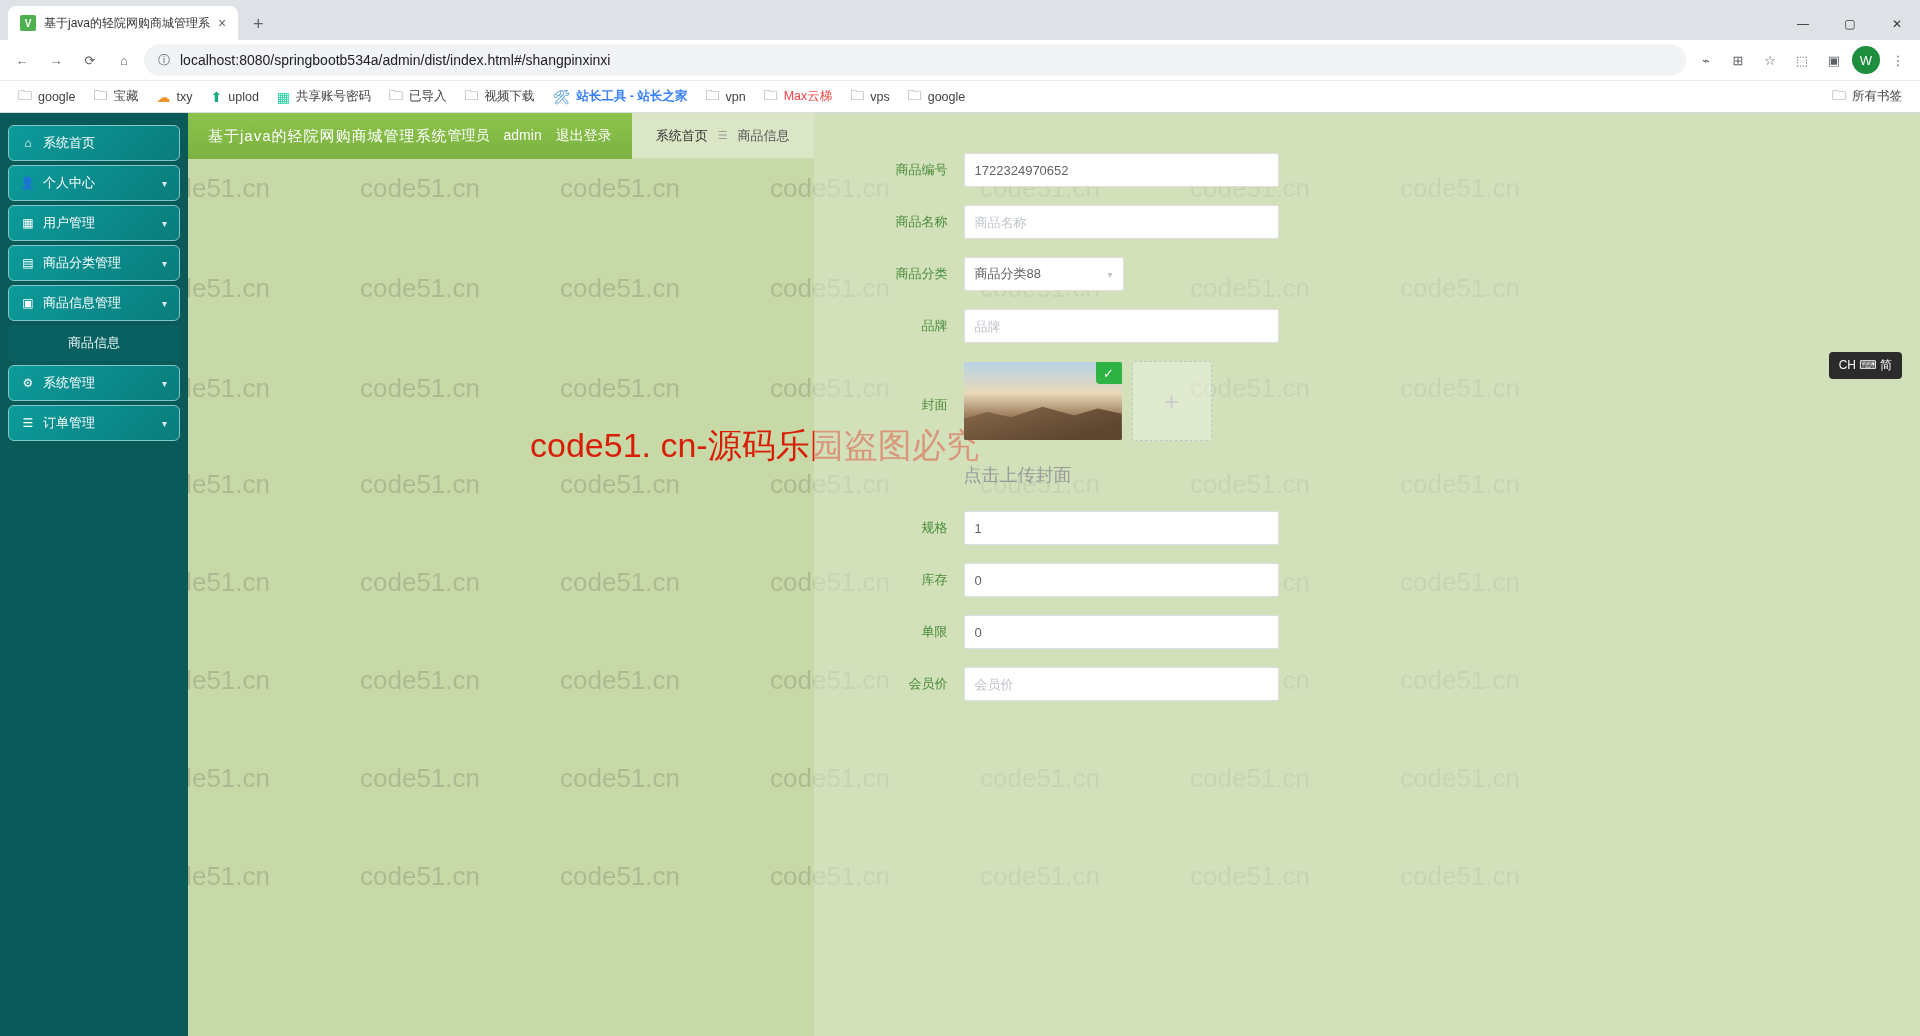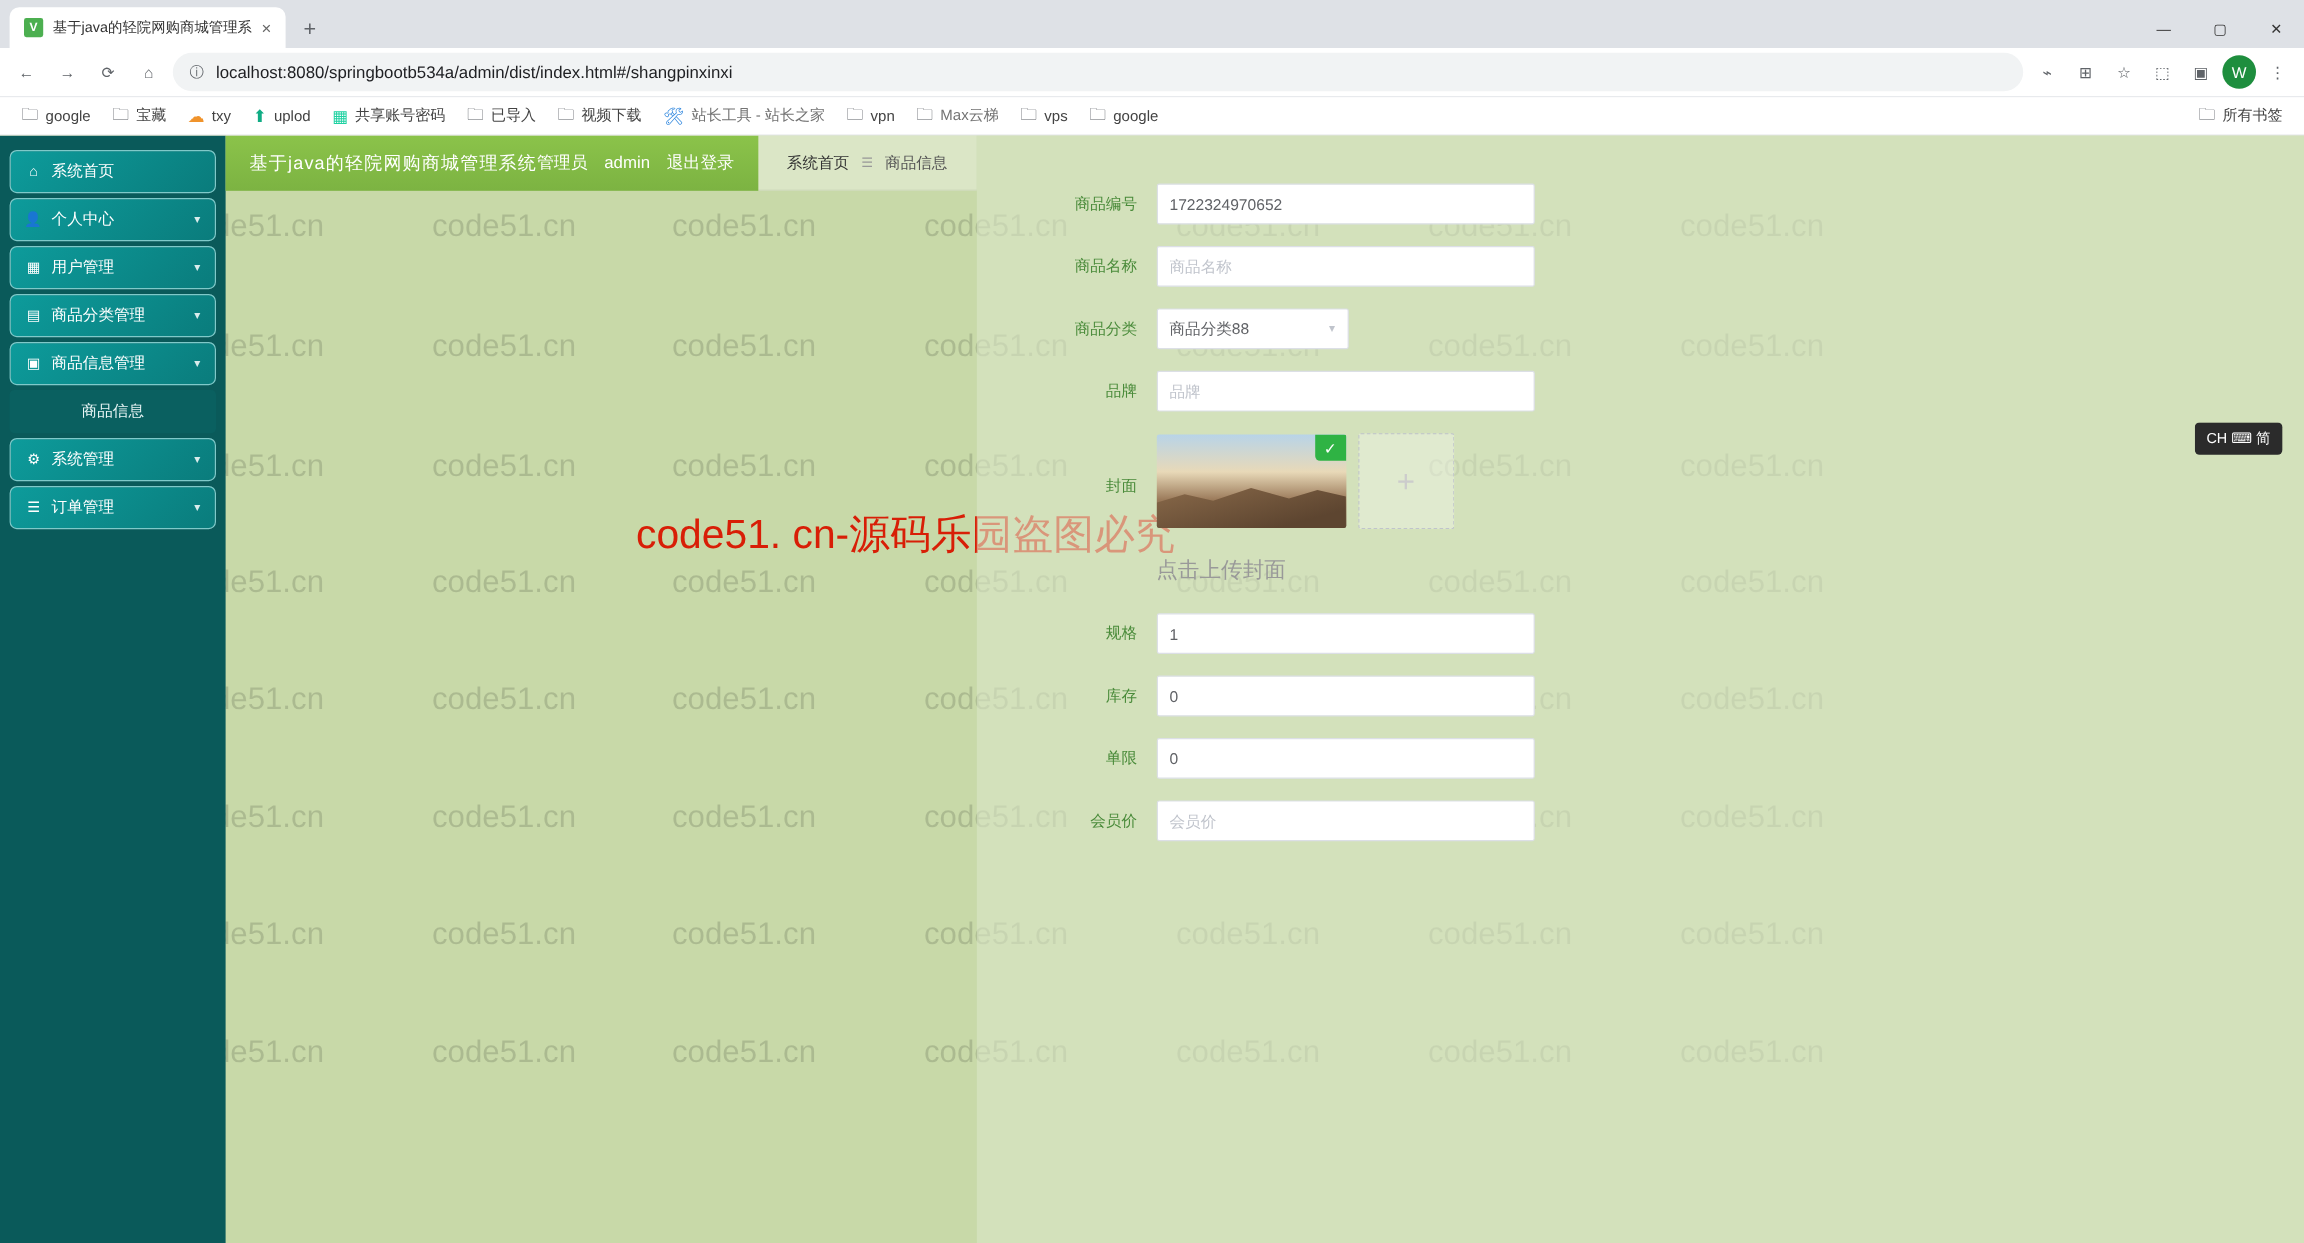--- a/index.html
+++ b/index.html
@@ -127,29 +127,29 @@
       <div class="bm">
         <span class="folder" style="color: rgb(95, 99, 104);">🗀</span>
         <span style="color: rgb(67, 67, 67);">已导入</span>
       </div>
       <div class="bm">
         <span class="folder" style="color: rgb(95, 99, 104);">🗀</span>
         <span style="color: rgb(67, 67, 67);">视频下载</span>
       </div>
       <div class="bm colored" style="color: rgb(46, 134, 222);">
         <span class="folder">🛠</span>
-        <span style="color: #737373;">站长工具 - 站长之家</span>
+        <span style="color: #3b82f6; font-weight: bold;">站长工具 - 站长之家</span>
       </div>
       <div class="bm">
         <span class="folder" style="color: rgb(95, 99, 104);">🗀</span>
         <span style="color: rgb(67, 67, 67);">vpn</span>
       </div>
       <div class="bm">
         <span class="folder" style="color: rgb(95, 99, 104);">🗀</span>
-        <span style="color: #737373;">Max云梯</span>
+        <span style="color: #ef4444;">Max云梯</span>
       </div>
       <div class="bm">
         <span class="folder" style="color: rgb(95, 99, 104);">🗀</span>
         <span style="color: rgb(67, 67, 67);">vps</span>
       </div>
       <div class="bm">
         <span class="folder" style="color: rgb(95, 99, 104);">🗀</span>
         <span style="color: rgb(67, 67, 67);">google</span>
       </div>
       <div class="bm bm-right">

